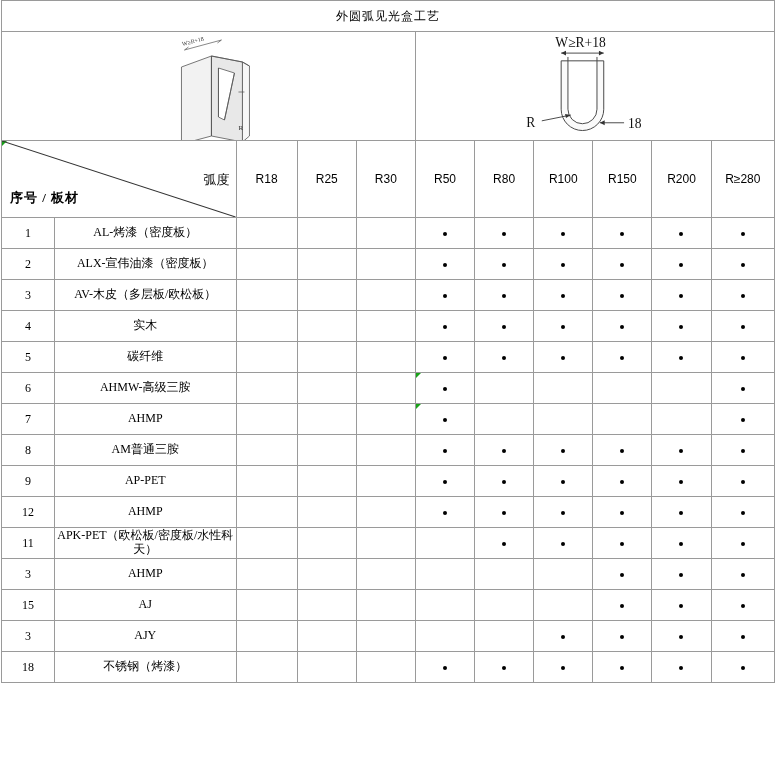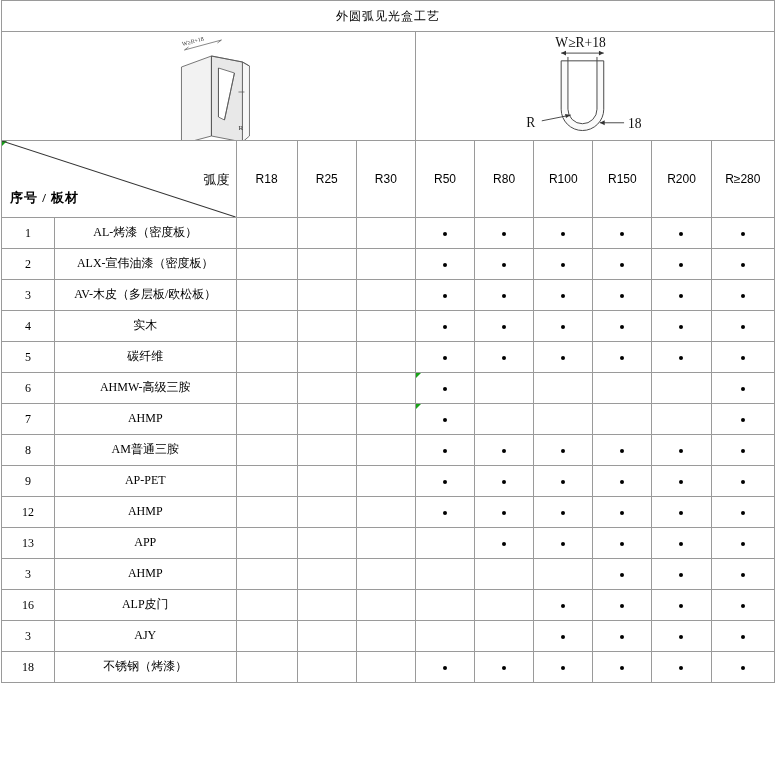--- a/index.html
+++ b/index.html
@@ -340,22 +340,22 @@
           <td class="dotcell rel"></td>
           <td class="dotcell rel"></td>
           <td class="dotcell rel"><span class="dot"></span></td>
           <td class="dotcell rel"><span class="dot"></span></td>
           <td class="dotcell rel"><span class="dot"></span></td>
           <td class="dotcell rel"><span class="dot"></span></td>
           <td class="dotcell rel"><span class="dot"></span></td>
           <td class="dotcell rel"><span class="dot"></span></td>
         </tr>
         <tr>
-          <td class="rowidx">13</td>
-          <td class="matname">APP</td>
+          <td class="rowidx">11</td>
+          <td class="matname">APK-PET（欧松板/密度板/水性科天）</td>
           <td class="dotcell rel"></td>
           <td class="dotcell rel"></td>
           <td class="dotcell rel"></td>
           <td class="dotcell rel"></td>
           <td class="dotcell rel"><span class="dot"></span></td>
           <td class="dotcell rel"><span class="dot"></span></td>
           <td class="dotcell rel"><span class="dot"></span></td>
           <td class="dotcell rel"><span class="dot"></span></td>
           <td class="dotcell rel"><span class="dot"></span></td>
         </tr>
@@ -366,28 +366,28 @@
           <td class="dotcell rel"></td>
           <td class="dotcell rel"></td>
           <td class="dotcell rel"></td>
           <td class="dotcell rel"></td>
           <td class="dotcell rel"></td>
           <td class="dotcell rel"><span class="dot"></span></td>
           <td class="dotcell rel"><span class="dot"></span></td>
           <td class="dotcell rel"><span class="dot"></span></td>
         </tr>
         <tr>
-          <td class="rowidx">16</td>
-          <td class="matname">ALP皮门</td>
-          <td class="dotcell rel"></td>
-          <td class="dotcell rel"></td>
-          <td class="dotcell rel"></td>
-          <td class="dotcell rel"></td>
-          <td class="dotcell rel"></td>
-          <td class="dotcell rel"><span class="dot"></span></td>
+          <td class="rowidx">15</td>
+          <td class="matname">AJ</td>
+          <td class="dotcell rel"></td>
+          <td class="dotcell rel"></td>
+          <td class="dotcell rel"></td>
+          <td class="dotcell rel"></td>
+          <td class="dotcell rel"></td>
+          <td class="dotcell rel"></td>
           <td class="dotcell rel"><span class="dot"></span></td>
           <td class="dotcell rel"><span class="dot"></span></td>
           <td class="dotcell rel"><span class="dot"></span></td>
         </tr>
         <tr>
           <td class="rowidx">3</td>
           <td class="matname">AJY</td>
           <td class="dotcell rel"></td>
           <td class="dotcell rel"></td>
           <td class="dotcell rel"></td>

